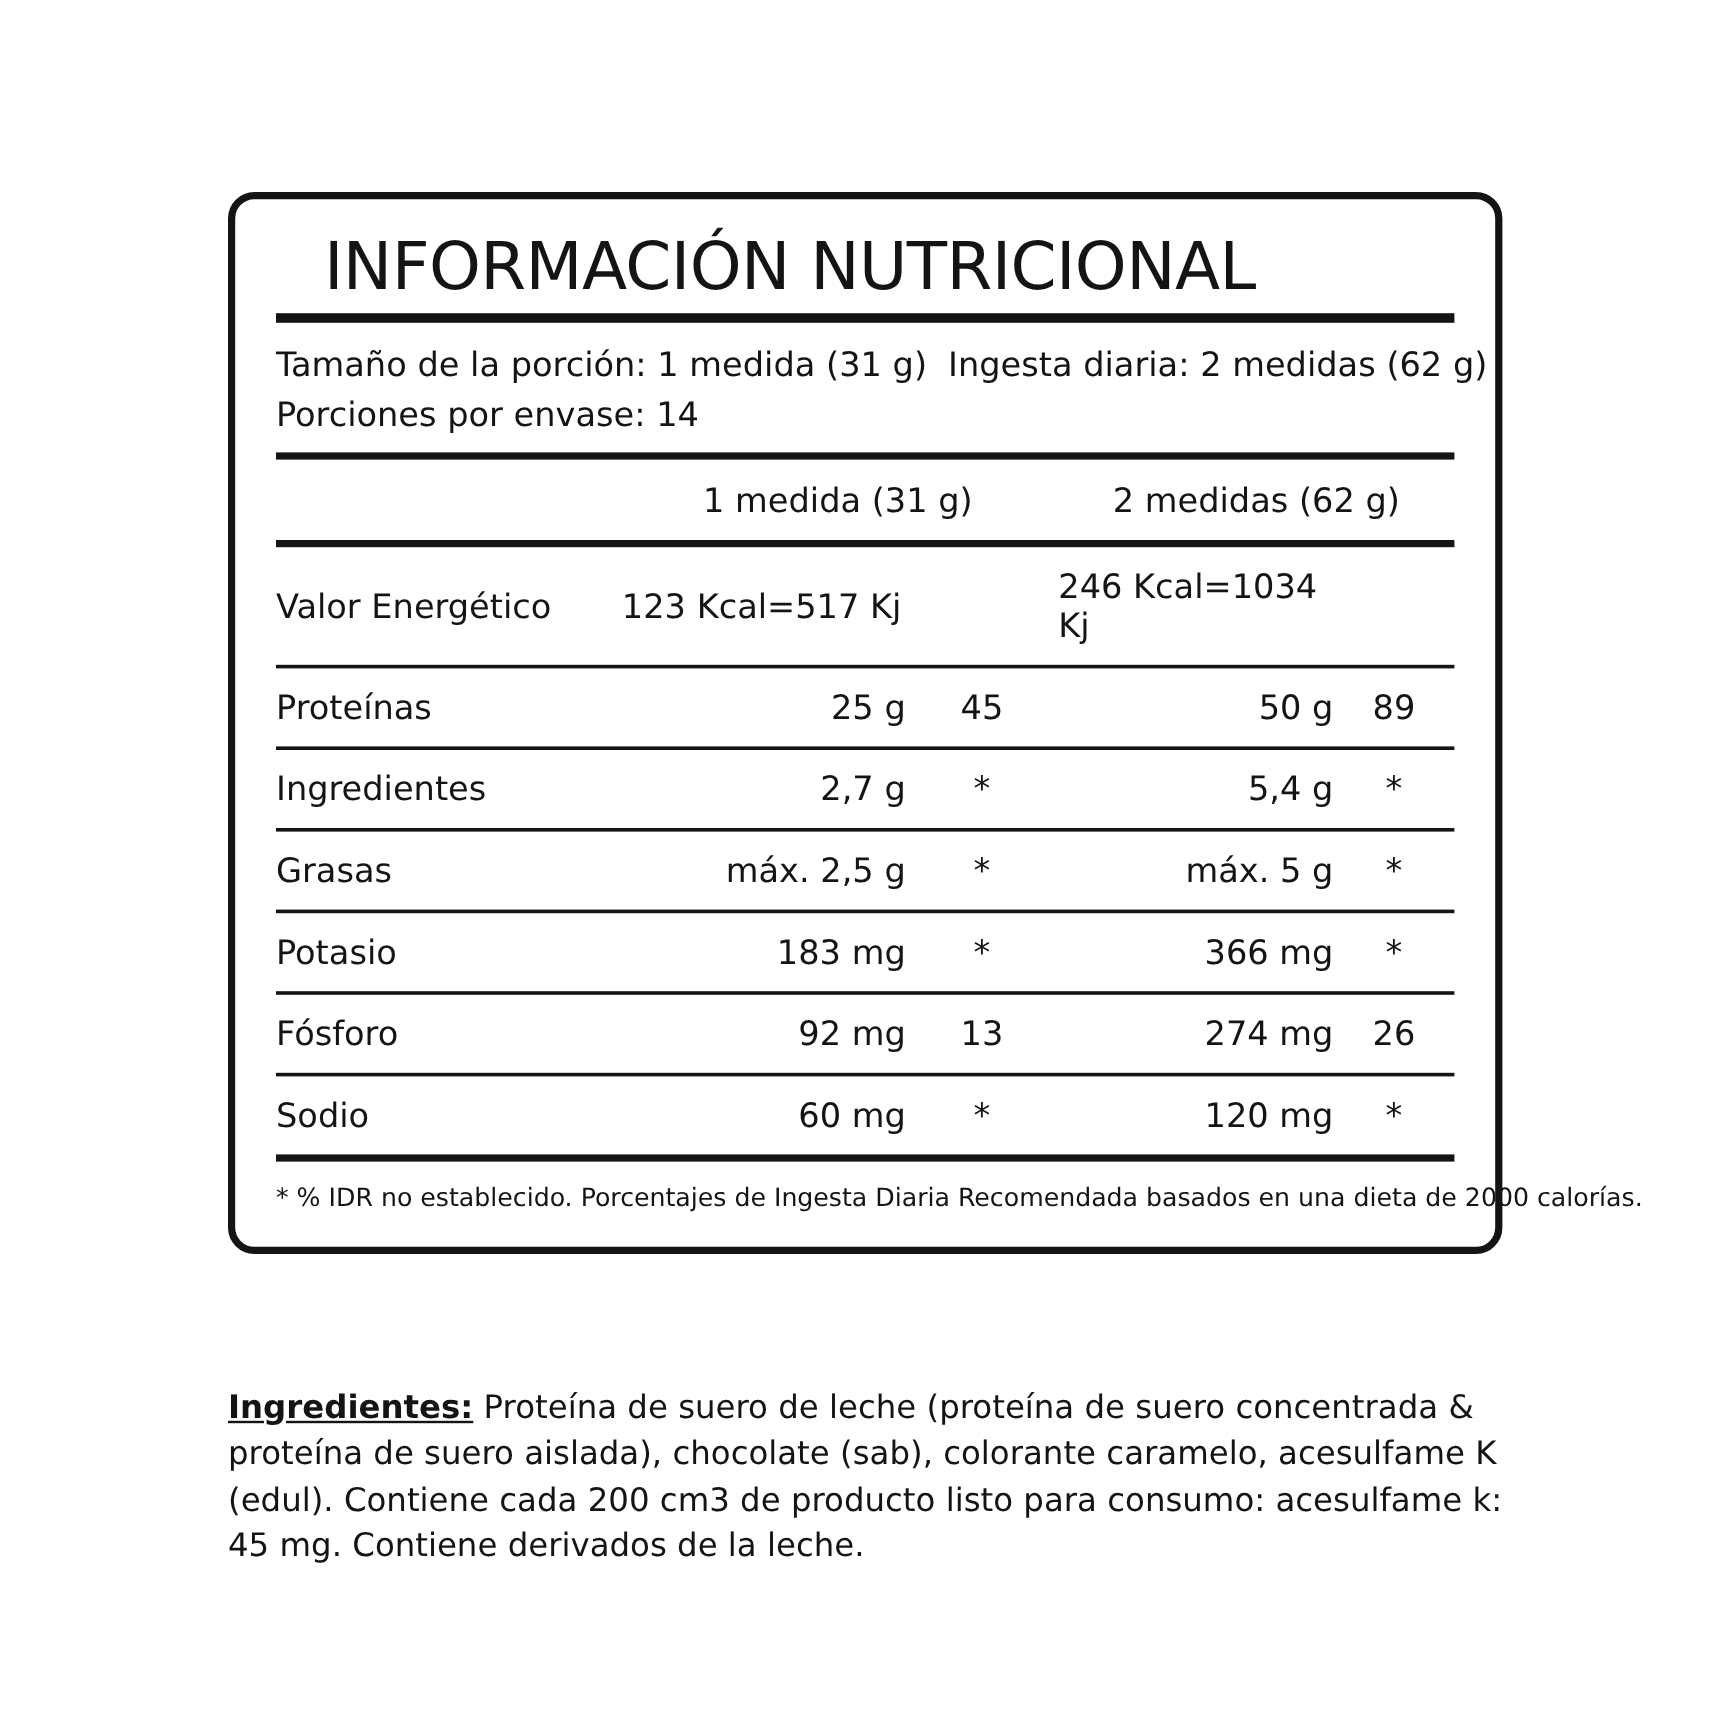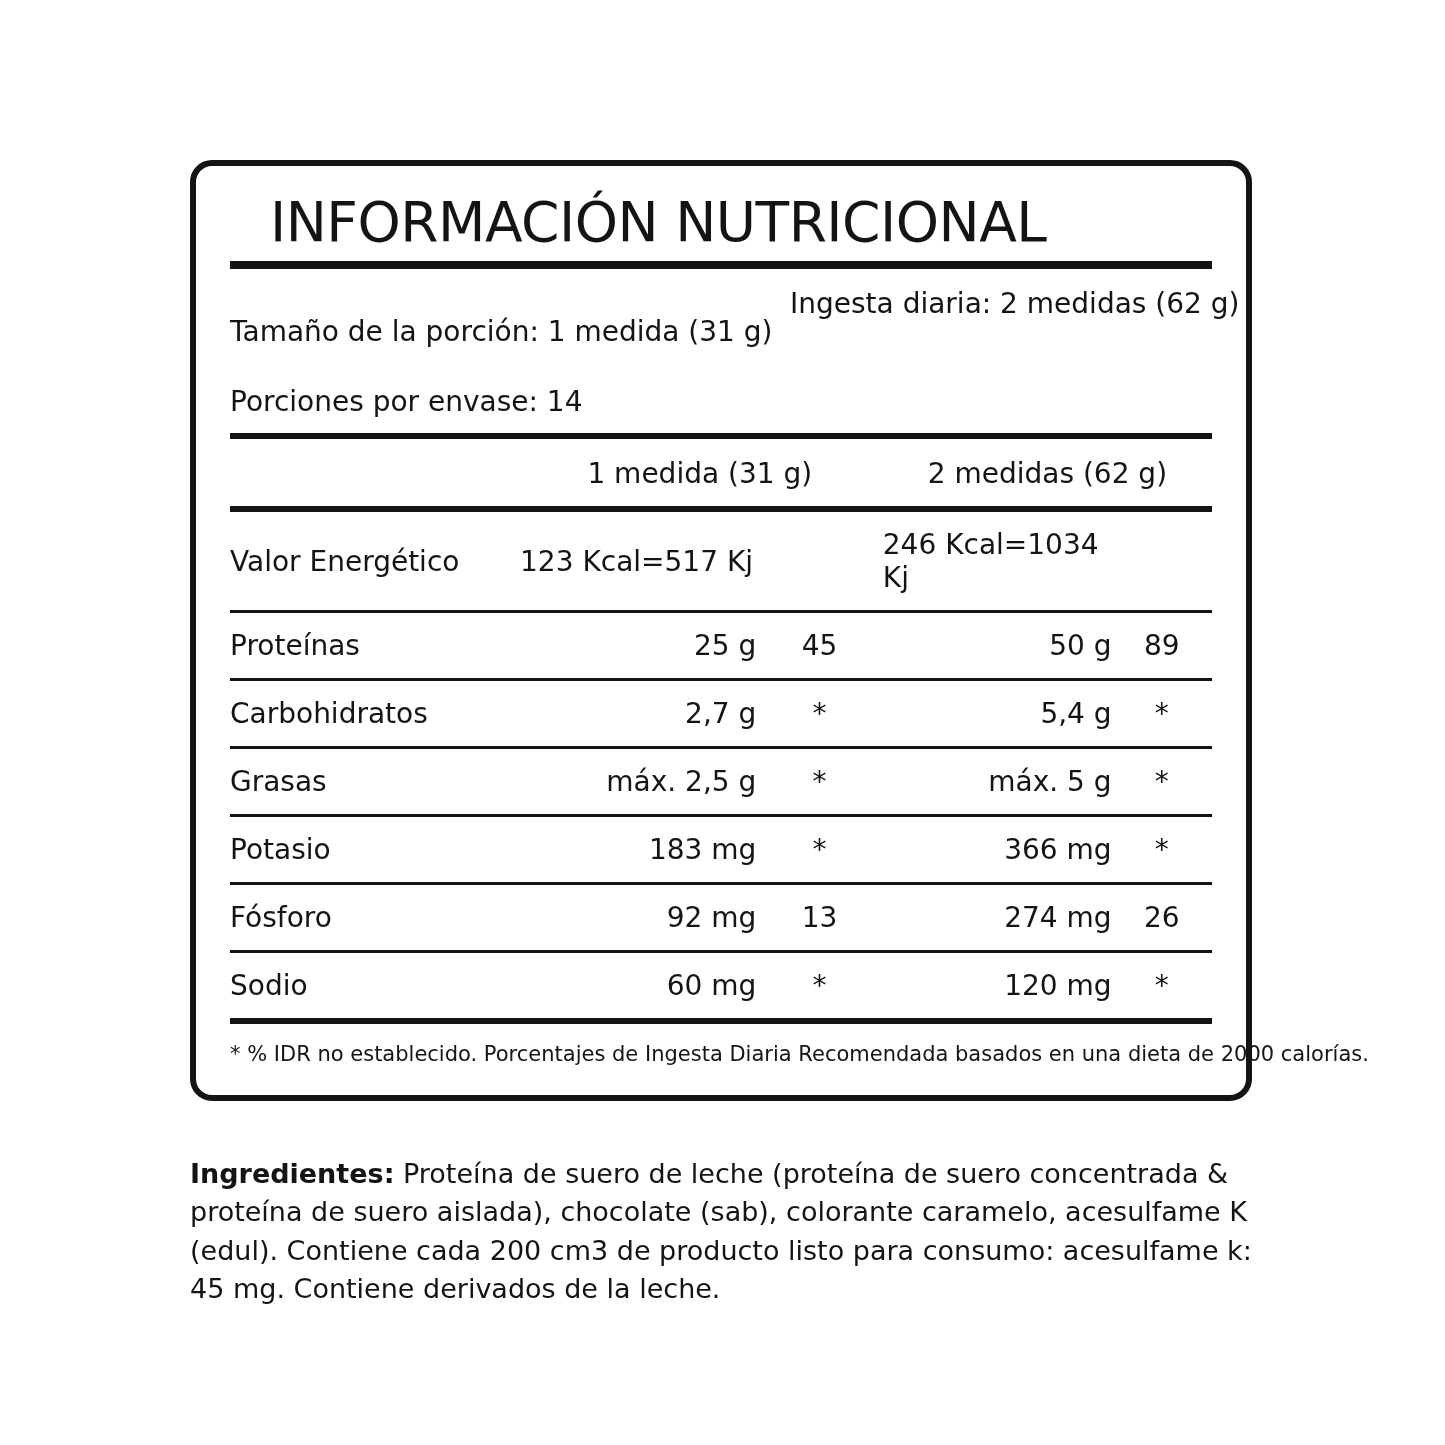--- a/index.html
+++ b/index.html
@@ -59,21 +59,20 @@
   }
   .serving-row {
     display: flex;
     font-size: 28px;
     line-height: 1.5;
     white-space: nowrap;
   }
   .serving-left {
     width: 560px;
     flex: 0 0 560px;
-    margin-top: 28px;
   }
   .serving-right {
     flex: 1 1 auto;
   }
 
   
   table.nutri {
     width: 100%;
     border-collapse: collapse;
     font-size: 28px;
@@ -132,21 +131,21 @@
   
   .ingredients {
     position: absolute;
     left: 190px;
     top: 1155px;
     width: 1065px;
     font-size: 27px;
     line-height: 1.42;
     color: #141414;
   }
-  .ingredients b { font-weight: 700; }
+  .ingredients b { font-weight: 700; text-decoration: underline; }
 </style>
 </head>
 <body>
 
 <div class="page">
 
   <div class="panel">
 
     <div class="panel-title">INFORMACIÓN NUTRICIONAL</div>
     <div class="rule-thick"></div>
@@ -198,21 +197,21 @@
           <td class="col-v2">50 g</td>
           <td class="col-p2">89</td>
         </tr>
         <tr>
             <td class="sep" colspan="5">
               <div class="sepline"></div>
             </td>
           </tr>
 
         <tr class="datarow">
-          <td class="col-name">Carbohidratos</td>
+          <td class="col-name">Ingredientes</td>
           <td class="col-v1">2,7 g</td>
           <td class="col-p1">*</td>
           <td class="col-v2">5,4 g</td>
           <td class="col-p2">*</td>
         </tr>
         <tr>
             <td class="sep" colspan="5">
               <div class="sepline"></div>
             </td>
           </tr>

